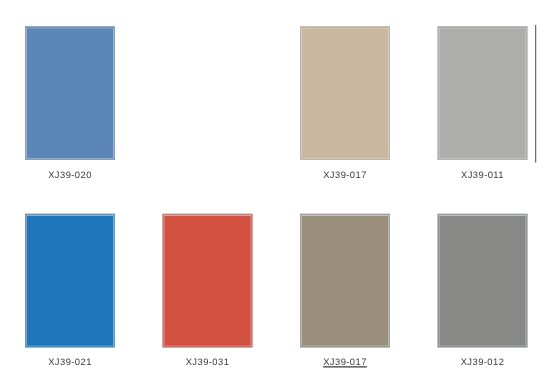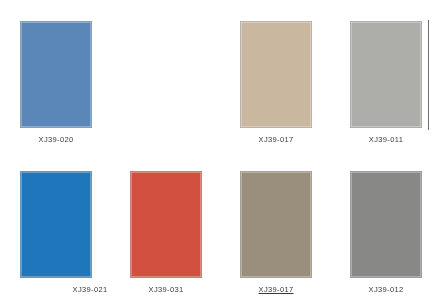--- a/index.html
+++ b/index.html
@@ -102,21 +102,21 @@
       <div class="swatch-label" style="color: rgb(58, 58, 58);">XJ39-011</div>
     </div>
 
     <div class="edge-rule rule-top" style="background-color: rgb(110, 110, 106);"></div>
   </div>
 
   <div class="swatch-row row-bottom">
 
     <div class="swatch-cell col-0">
       <div class="swatch-chip" style="background-color: rgb(31, 118, 187);"></div>
-      <div class="swatch-label" style="color: rgb(58, 58, 58); padding-left: 34px;">XJ39-021</div>
+      <div class="swatch-label" style="color: rgb(58, 58, 58);">XJ39-021</div>
     </div>
 
     <div class="swatch-cell col-1">
       <div class="swatch-chip" style="background-color: rgb(210, 80, 63);"></div>
       <div class="swatch-label" style="color: rgb(58, 58, 58);">XJ39-031</div>
     </div>
 
     <div class="swatch-cell col-2">
       <div class="swatch-chip" style="background-color: rgb(154, 142, 124);"></div>
       <div class="swatch-label" style="color: rgb(58, 58, 58); text-decoration: underline;">XJ39-017</div>

